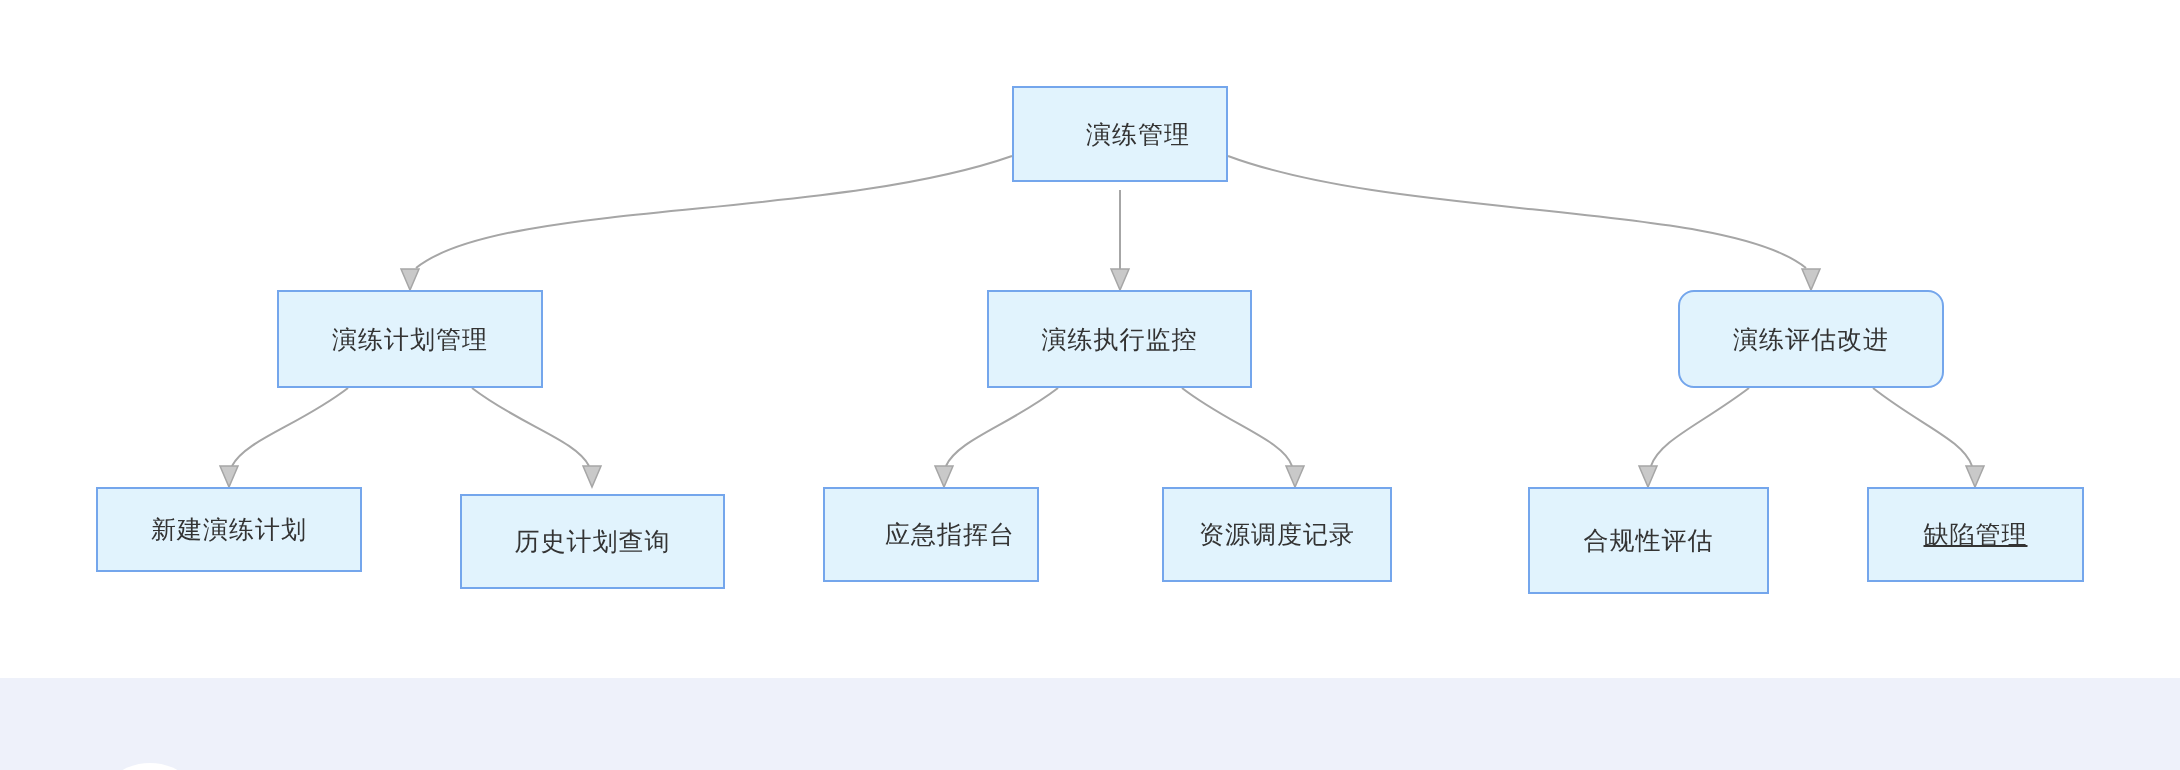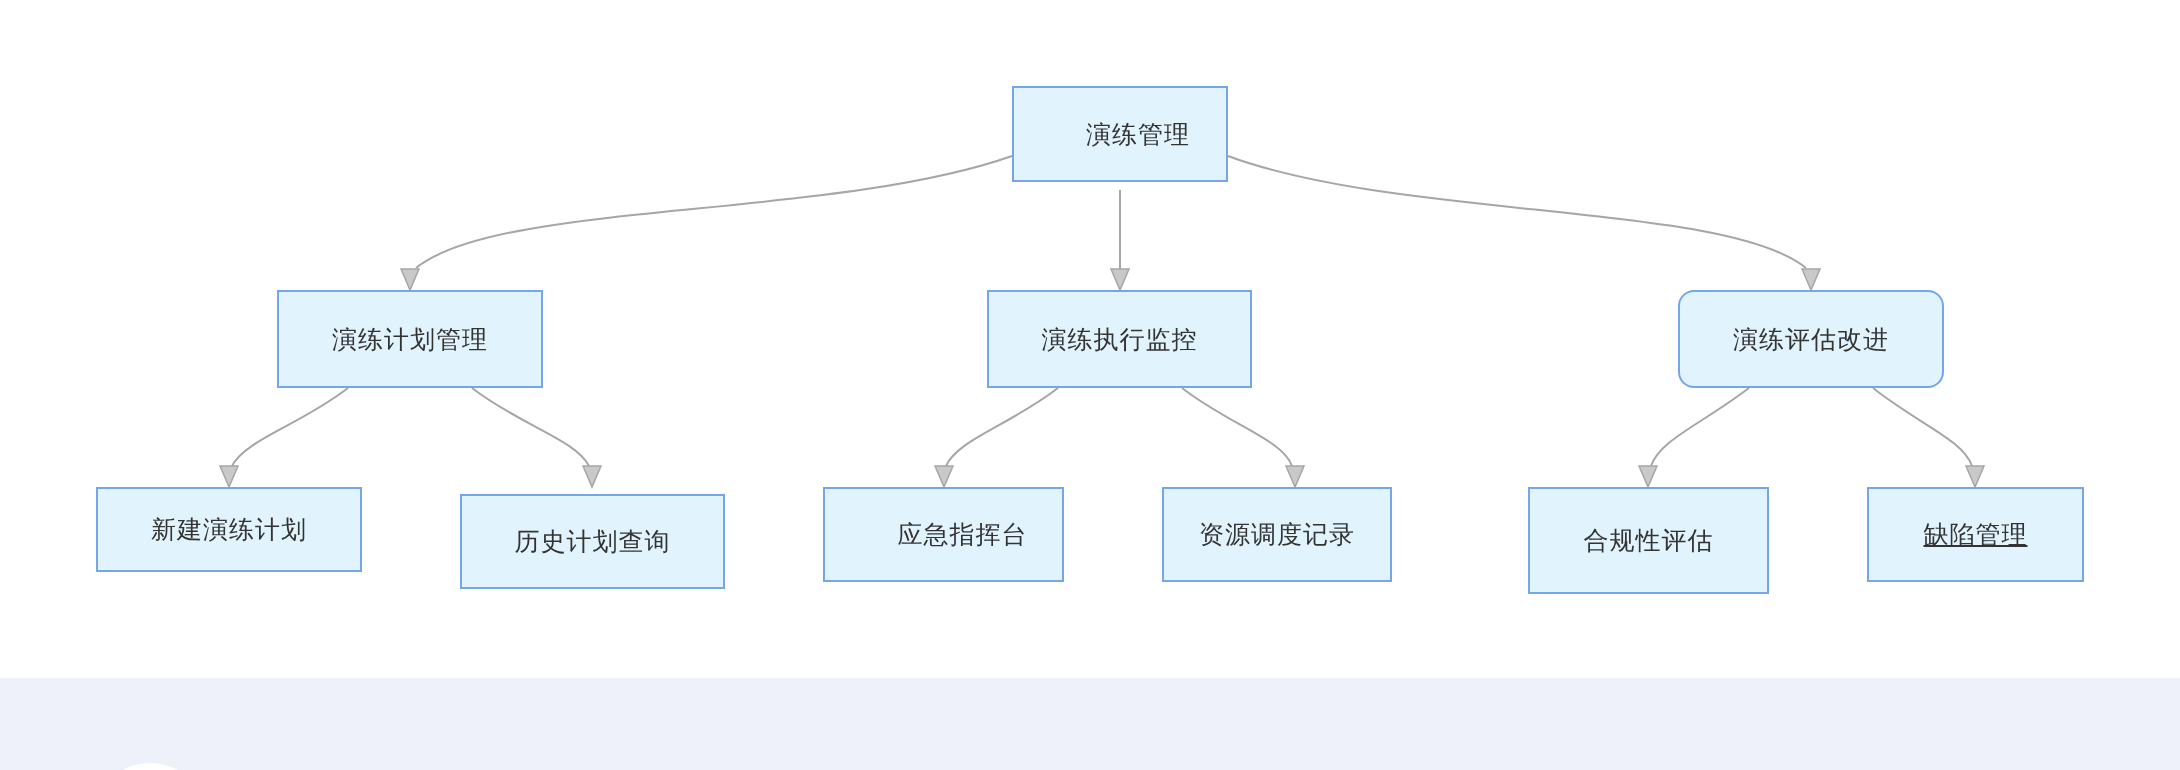--- a/index.html
+++ b/index.html
@@ -39,21 +39,21 @@
     letter-spacing:1px;
     text-align:center;
     white-space:nowrap;
   }
   #n-root{left:1012px;top:86px;width:216px;height:96px;padding-left:36px;}
   #n-mid1{left:277px;top:290px;width:266px;height:98px;}
   #n-mid2{left:987px;top:290px;width:265px;height:98px;}
   #n-mid3{left:1678px;top:290px;width:266px;height:98px;border-radius:16px;}
   #n-l1{left:96px;top:487px;width:266px;height:85px;text-align:right;}
   #n-l2{left:460px;top:487px;width:265px;height:95px;margin-top:7px;}
-  #n-l3{left:823px;top:487px;width:241px;height:95px;padding-left:38px;}
+  #n-l3{left:823px;top:487px;width:216px;height:95px;padding-left:38px;}
   #n-l4{left:1162px;top:487px;width:230px;height:95px;}
   #n-l5{left:1528px;top:487px;width:241px;height:107px;}
   #n-l6{left:1867px;top:487px;width:217px;height:95px;text-decoration:underline;}
   .footer-bar{
     position:absolute;left:0;top:678px;
     width:2180px;height:92px;
     background:var(--footer-bg,#eef1fa);
   }
   .fab{
     position:absolute;

